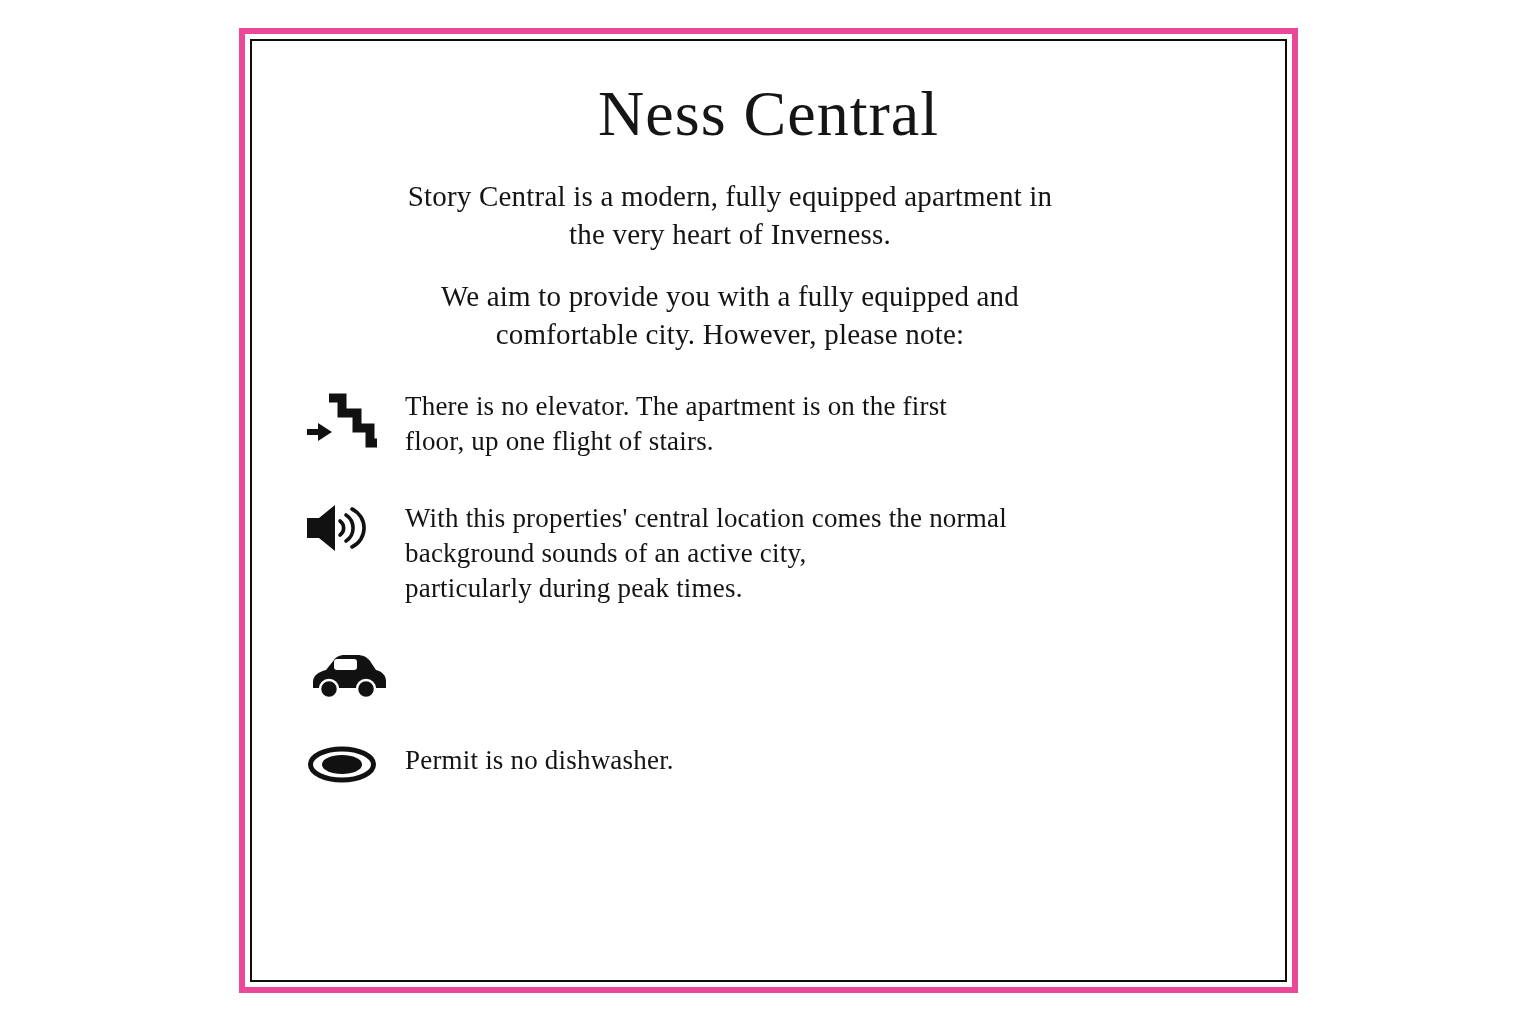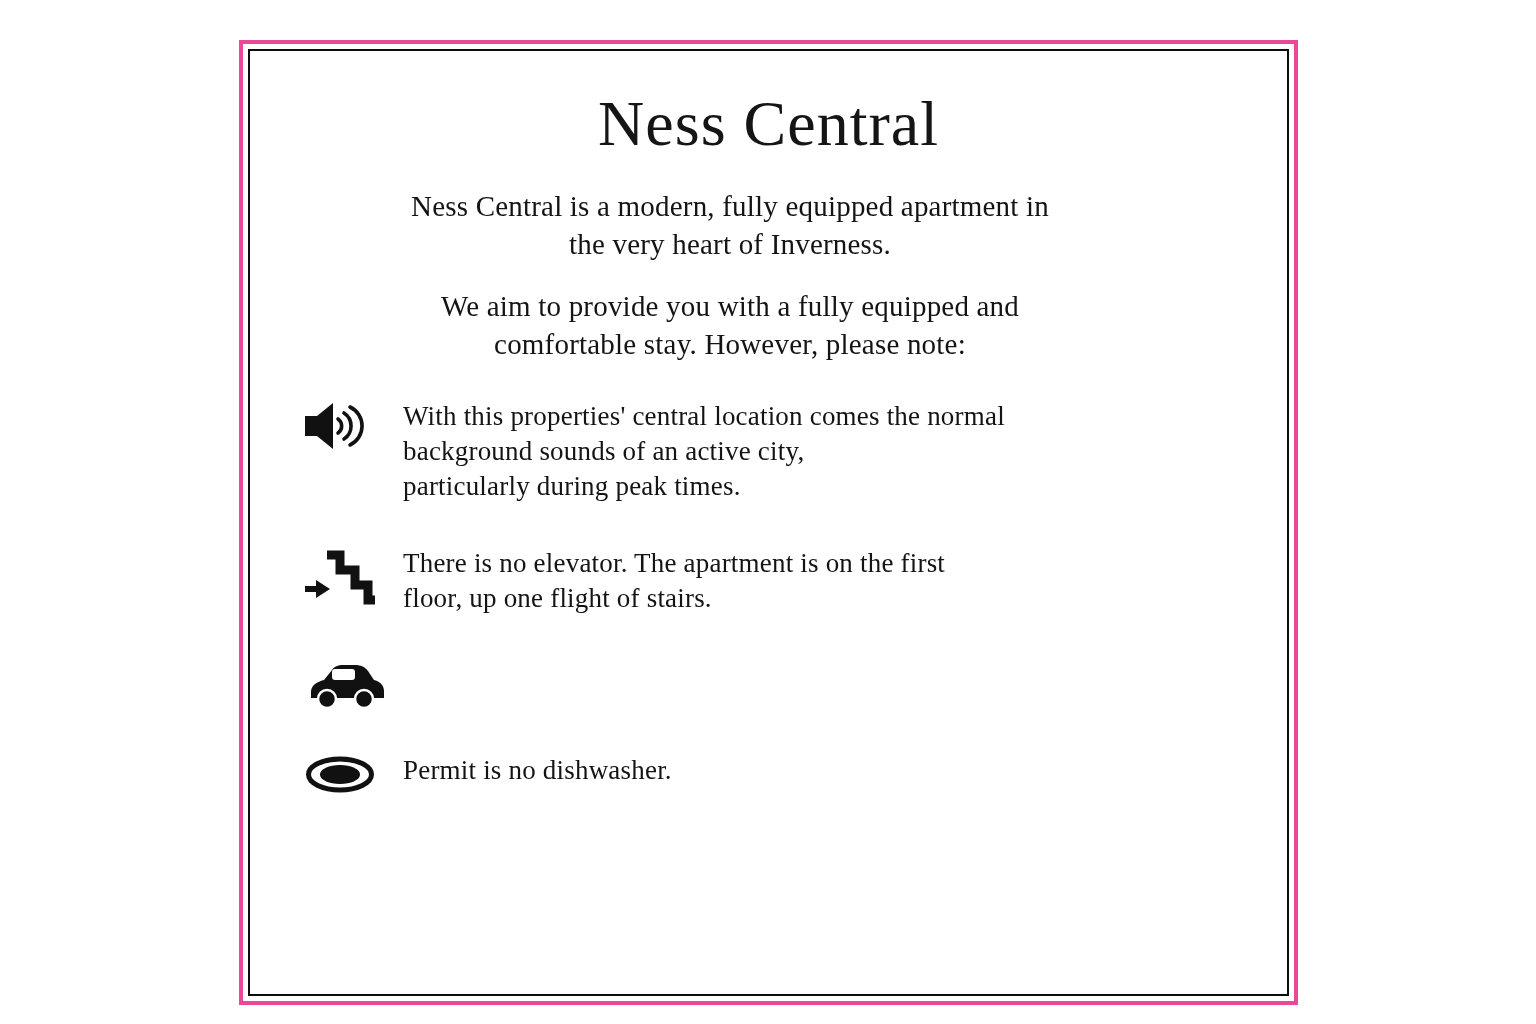--- a/index.html
+++ b/index.html
@@ -11,25 +11,25 @@
     height: 1024px;
     background: #ffffff;
     position: relative;
     font-family: "Liberation Serif", serif;
     color: #141414;
     overflow: hidden;
   }
   .card-outer {
     position: absolute;
     left: 239px;
-    top: 40px;
+    top: 28px;
     width: 1059px;
     height: 965px;
     box-sizing: border-box;
-    border: 4px solid #ec4899;
+    border: 6px solid #ec4899;
     background: #ffffff;
   }
   .card-inner {
     position: absolute;
     top: 5px;
     left: 5px;
     right: 5px;
     bottom: 5px;
     border: 2px solid #0d0d0d;
     box-sizing: border-box;
@@ -92,52 +92,52 @@
 </head>
 <body>
 
 <div class="card-outer">
   <div class="card-inner">
     <div class="content">
 
       <h1 class="page-title">Ness Central</h1>
 
       <div class="inset">
-        <p class="intro first">Ness Central is a modern, fully equipped apartment in
+        <p class="intro first">Story Central is a modern, fully equipped apartment in
 the very heart of Inverness.</p>
         <p class="intro second">We aim to provide you with a fully equipped and
-comfortable stay. However, please note:</p>
+comfortable city. However, please note:</p>
       </div>
 
       <div class="notes inset">
+
+        <div class="note-row">
+          <span class="note-icon">
+            <svg width="70" height="62" viewBox="0 0 70 62" xmlns="http://www.w3.org/2000/svg">
+              <path class="ic" d="M0,37 h11 v-6 l14,9 -14,9 v-6 H0 z"></path>
+              <path class="ic-stroke" d="M22,6 h13 v15 h15 v15 h13 v15 h7" stroke-width="9" stroke-linejoin="miter"></path>
+            </svg>
+          </span>
+          <p class="note-text">There is no elevator. The apartment is on the first
+floor, up one flight of stairs.</p>
+        </div>
 
         <div class="note-row">
           <span class="note-icon">
             <svg width="62" height="48" viewBox="0 0 62 48" xmlns="http://www.w3.org/2000/svg">
               <rect class="ic" x="0" y="14" width="13" height="20"></rect>
               <polygon class="ic" points="12,14 28,1 28,47 12,34"></polygon>
               <path class="ic-stroke" d="M33,17 a8.5,8.5 0 0 1 0,14" stroke-width="3.6" stroke-linecap="round"></path>
               <path class="ic-stroke" d="M39,11 a15.5,15.5 0 0 1 0,26" stroke-width="3.6" stroke-linecap="round"></path>
               <path class="ic-stroke" d="M45,5 a21,21 0 0 1 0,38" stroke-width="3.6" stroke-linecap="round"></path>
             </svg>
           </span>
           <p class="note-text">With this properties' central location comes the normal
 background sounds of an active city,
 particularly during peak times.</p>
-        </div>
-
-        <div class="note-row">
-          <span class="note-icon">
-            <svg width="70" height="62" viewBox="0 0 70 62" xmlns="http://www.w3.org/2000/svg">
-              <path class="ic" d="M0,37 h11 v-6 l14,9 -14,9 v-6 H0 z"></path>
-              <path class="ic-stroke" d="M22,6 h13 v15 h15 v15 h13 v15 h7" stroke-width="9" stroke-linejoin="miter"></path>
-            </svg>
-          </span>
-          <p class="note-text">There is no elevator. The apartment is on the first
-floor, up one flight of stairs.</p>
         </div>
 
         <div class="note-row">
           <span class="note-icon">
             <svg width="80" height="50" viewBox="0 0 80 50" xmlns="http://www.w3.org/2000/svg">
               <path class="ic" d="M6,37 L6,31 C6,25 11,21 19,19 L27,9 C29,5.5 33,4 38,4 L50,4 C56,4 60,6 63,10 L69,19 C76,21 79,25 79,30 L79,37 Z"></path>
               <rect x="27" y="8" width="23" height="11" rx="3" fill="#ffffff"></rect>
               <circle class="ic" cx="22" cy="38" r="9" stroke="#ffffff" stroke-width="2.5"></circle>
               <circle class="ic" cx="59" cy="38" r="9" stroke="#ffffff" stroke-width="2.5"></circle>
             </svg>

